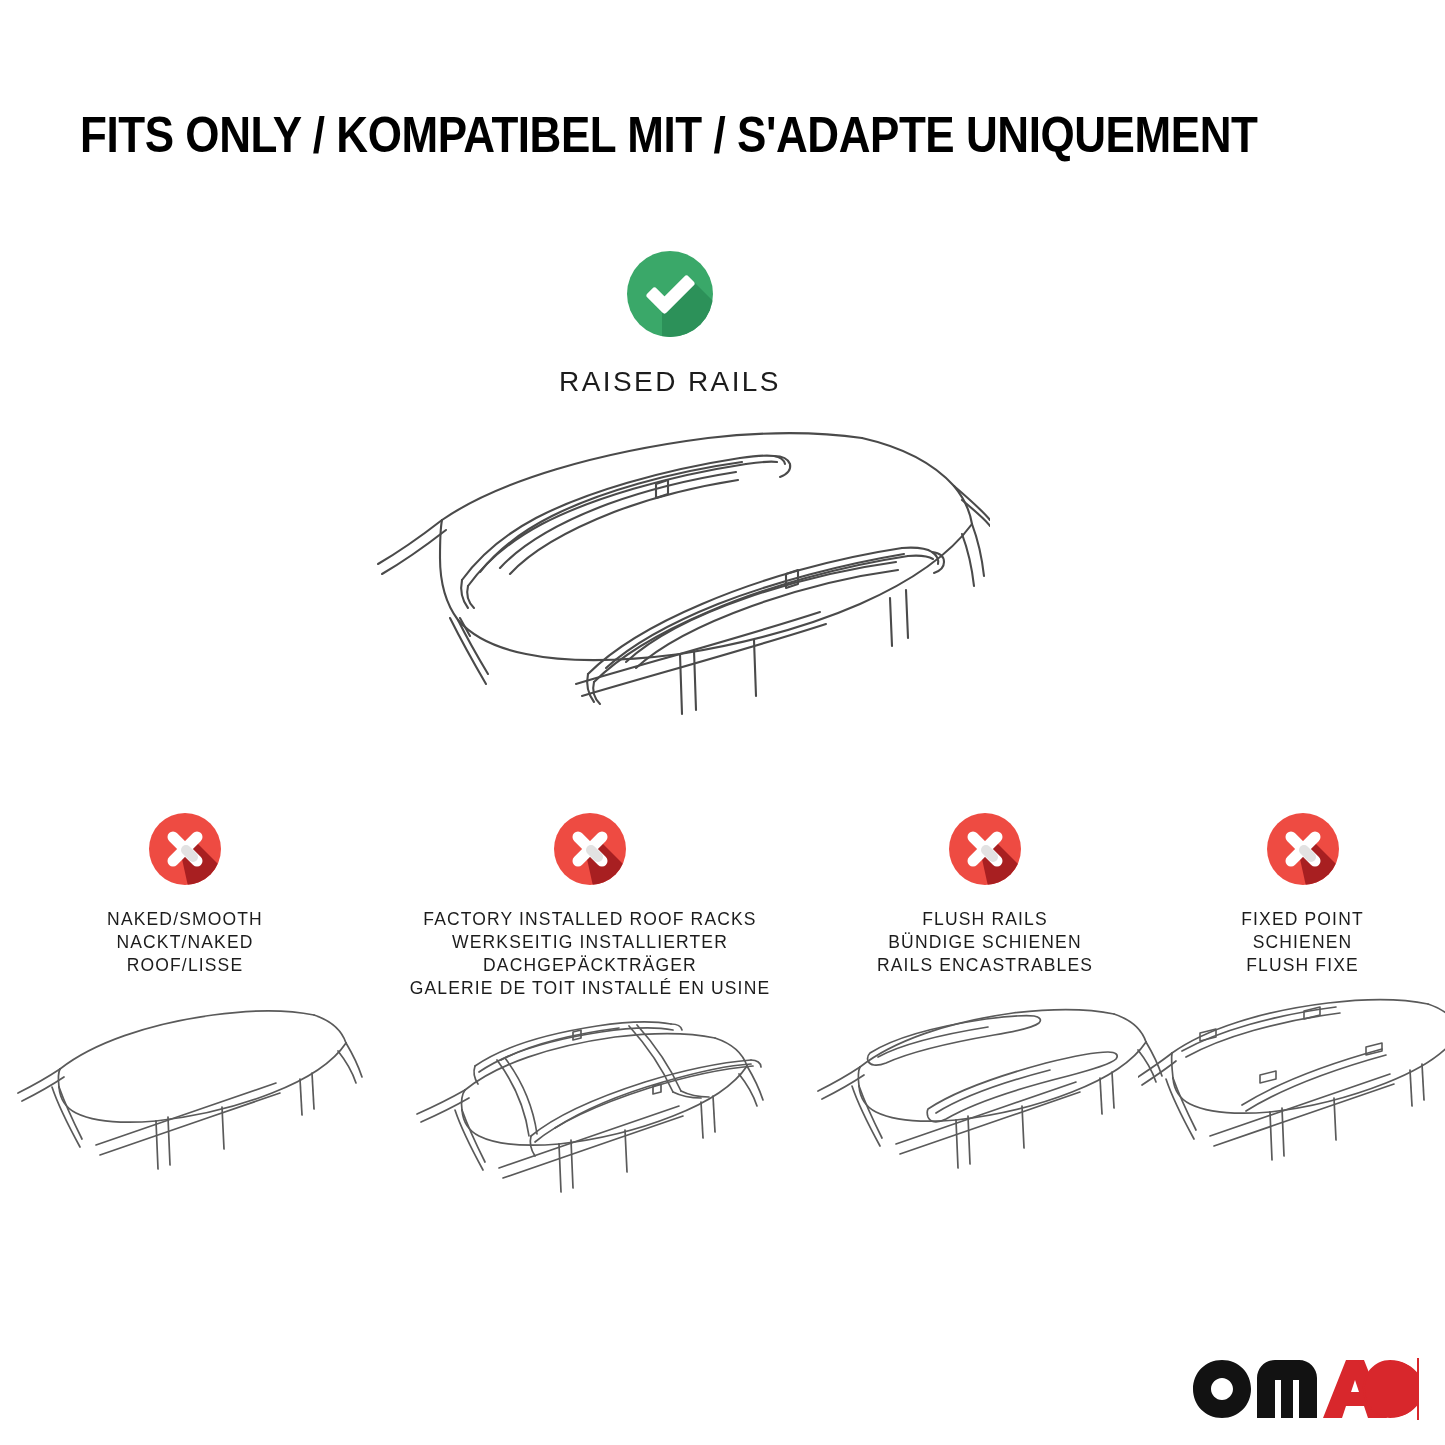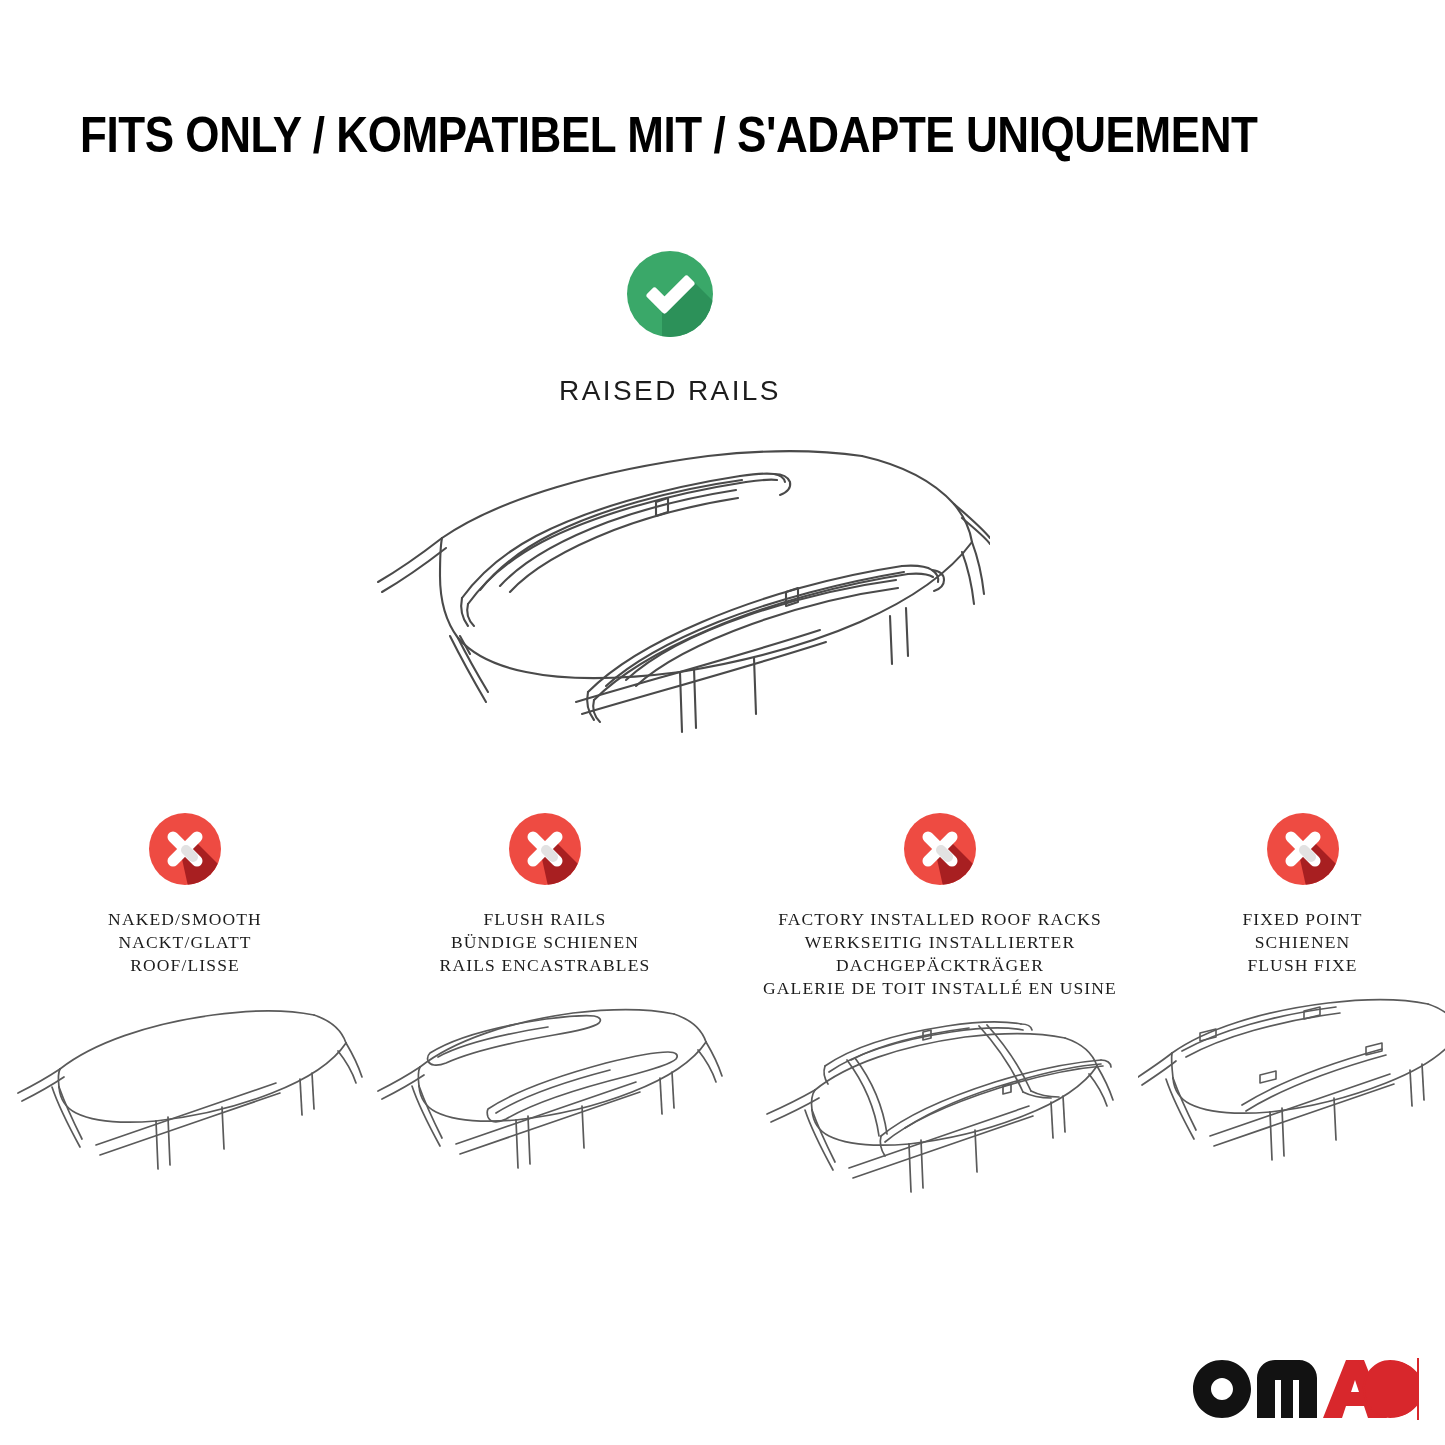--- a/index.html
+++ b/index.html
@@ -33,21 +33,20 @@
 
   
   .approved-block {
     position: absolute;
     left: 0;
     top: 250px;
     width: 1340px;
     display: flex;
     flex-direction: column;
     align-items: center;
-    gap: 9px;
   }
   .check-badge {
     width: 88px;
     height: 88px;
     position: relative;
   }
   .approved-caption {
     margin-top: 26px;
     text-align: center;
     font-size: 28px;
@@ -89,21 +88,20 @@
   }
   .reject-caption {
     margin-top: 22px;
     text-align: center;
     font-size: 17.5px;
     line-height: 23px;
     letter-spacing: 1.15px;
     font-weight: 400;
     color: #1c1c1c;
     white-space: nowrap;
-    font-family: Liberation Serif, serif;
   }
   .reject-art {
     margin-top: 14px;
     width: 355px;
     height: 215px;
   }
   .reject-col.c1 .reject-art { width: 370px; }
   .reject-col.c3 .reject-art { width: 330px; }
 
   
@@ -231,21 +229,21 @@
         </g>
         <g stroke-linecap="round" stroke-linejoin="round">
           <path d="M25 25 L49 49" stroke="#ffffff" stroke-width="11"></path>
           <path d="M49 25 L25 49" stroke="#ffffff" stroke-width="11"></path>
           <path d="M38 38 L45 45" stroke="#e2e2e2" stroke-width="10"></path>
         </g>
       </svg>
     </div>
     <div class="reject-caption">
       <div>NAKED/SMOOTH</div>
-      <div>NACKT/GLATT</div>
+      <div>NACKT/NAKED</div>
       <div>ROOF/LISSE</div>
     </div>
     <div class="reject-art">
       <svg viewBox="0 0 355 215" width="355" height="215" aria-hidden="true">
         <g fill="none" stroke="#5a5a5a" stroke-width="1.7" stroke-linecap="round" stroke-linejoin="round">
           <path d="M52 78 C85 52 140 33 205 24 C248 18 282 19 306 24"></path>
           <path d="M306 24 C324 30 334 40 338 52"></path>
           <path d="M338 52 C326 70 300 88 264 102 C226 117 184 126 148 130"></path>
           <path d="M148 130 C112 133 84 130 68 122 C58 117 52 108 51 96"></path>
           <path d="M51 96 C50 88 50 82 52 78"></path>
@@ -260,20 +258,94 @@
           <path d="M214 116 L216 158"></path>
           <path d="M292 88 L294 124"></path>
           <path d="M304 82 L306 118"></path>
           <path d="M88 154 C140 136 210 112 268 92"></path>
           <path d="M92 164 C144 146 214 122 272 102"></path>
         </g>
       </svg>
     </div>
   </div>
 
+  <div class="reject-col c1">
+    <div class="cross-badge">
+      <svg viewBox="0 0 74 74" width="74" height="74" aria-hidden="true">
+        <defs>
+          <clipPath id="clipX2">
+              <circle cx="37" cy="37" r="36"></circle>
+            </clipPath>
+        </defs>
+        <circle cx="37" cy="37" r="36" fill="#ee4b42"></circle>
+        <g clip-path="url(#clipX2)">
+          <path d="M32 38 L44 26 L74 56 L74 74 L40 74 Z" fill="#a81f21"></path>
+        </g>
+        <g stroke-linecap="round" stroke-linejoin="round">
+          <path d="M25 25 L49 49" stroke="#ffffff" stroke-width="11"></path>
+          <path d="M49 25 L25 49" stroke="#ffffff" stroke-width="11"></path>
+          <path d="M38 38 L45 45" stroke="#e2e2e2" stroke-width="10"></path>
+        </g>
+      </svg>
+    </div>
+    <div class="reject-caption">
+      <div>FACTORY INSTALLED ROOF RACKS</div>
+      <div>WERKSEITIG INSTALLIERTER</div>
+      <div>DACHGEPÄCKTRÄGER</div>
+      <div>GALERIE DE TOIT INSTALLÉ EN USINE</div>
+    </div>
+    <div class="reject-art">
+      <svg viewBox="0 0 370 215" width="370" height="215" aria-hidden="true">
+        <g fill="none" stroke="#5a5a5a" stroke-width="1.7" stroke-linecap="round" stroke-linejoin="round">
+
+          <path d="M60 76 C92 50 146 32 210 23 C252 18 286 19 310 24"></path>
+          <path d="M310 24 C328 30 338 40 342 52"></path>
+          <path d="M342 52 C330 70 304 88 268 102 C230 117 190 126 154 130"></path>
+          <path d="M154 130 C118 133 90 130 74 122 C64 117 58 108 57 96"></path>
+          <path d="M57 96 C56 88 57 80 60 76"></path>
+          <path d="M60 76 C46 84 30 92 12 100"></path>
+          <path d="M64 84 C50 92 34 100 16 108"></path>
+          <path d="M57 96 C62 110 70 128 80 148"></path>
+          <path d="M50 96 C56 114 66 134 78 156"></path>
+          <path d="M342 52 C348 62 354 74 358 86"></path>
+          <path d="M334 60 C342 70 348 80 352 92"></path>
+          <path d="M154 130 L156 178"></path>
+          <path d="M166 126 L168 174"></path>
+          <path d="M220 116 L222 158"></path>
+          <path d="M296 88 L298 124"></path>
+          <path d="M308 82 L310 118"></path>
+          <path d="M94 154 C146 136 216 112 274 92"></path>
+          <path d="M98 164 C150 146 220 122 278 102"></path>
+
+          <path d="M70 52 C96 34 140 20 192 12 C224 7 250 7 266 10"></path>
+          <path d="M74 58 C100 40 144 26 196 18 C228 13 252 13 268 16"></path>
+          <path d="M96 46 C126 30 168 20 214 14"></path>
+          <path d="M266 10 C272 10 276 12 277 16"></path>
+          <path d="M70 52 C68 58 69 64 73 70"></path>
+          <path d="M168 18 L168 26 M176 16 L176 24 M168 18 L176 16 M168 26 L176 24"></path>
+
+          <path d="M126 122 C150 102 190 84 240 68 C282 55 322 48 346 46"></path>
+          <path d="M130 128 C154 108 194 90 244 74 C286 61 324 54 348 52"></path>
+          <path d="M150 114 C178 96 216 80 258 68 C296 57 328 51 346 50"></path>
+          <path d="M126 122 C124 130 126 136 130 142"></path>
+          <path d="M346 46 C352 46 356 49 356 53"></path>
+          <path d="M248 72 L248 80 M256 70 L256 78 M248 72 L256 70 M248 80 L256 78"></path>
+
+          <path d="M92 46 C110 70 120 94 124 122"></path>
+          <path d="M100 44 C118 68 128 92 132 120"></path>
+
+          <path d="M224 12 C244 34 258 56 268 78"></path>
+          <path d="M232 11 C252 33 266 55 276 77"></path>
+          <path d="M268 78 C276 82 286 84 296 84"></path>
+          <path d="M276 77 C284 81 294 83 304 83"></path>
+        </g>
+      </svg>
+    </div>
+  </div>
+
   <div class="reject-col c2">
     <div class="cross-badge">
       <svg viewBox="0 0 74 74" width="74" height="74" aria-hidden="true">
         <defs>
           <clipPath id="clipX3">
               <circle cx="37" cy="37" r="36"></circle>
             </clipPath>
         </defs>
         <circle cx="37" cy="37" r="36" fill="#ee4b42"></circle>
         <g clip-path="url(#clipX3)">
@@ -320,94 +392,20 @@
 
           <path d="M120 118 C144 102 186 86 238 72 C266 65 288 61 300 61
                    C308 61 311 64 308 68 C303 73 286 78 260 85
                    C208 98 162 114 138 128 C128 133 122 131 120 126 C119 123 119 120 120 118 Z"></path>
           <path d="M128 122 C152 107 192 92 242 79"></path>
         </g>
       </svg>
     </div>
   </div>
 
-  <div class="reject-col c1">
-    <div class="cross-badge">
-      <svg viewBox="0 0 74 74" width="74" height="74" aria-hidden="true">
-        <defs>
-          <clipPath id="clipX2">
-              <circle cx="37" cy="37" r="36"></circle>
-            </clipPath>
-        </defs>
-        <circle cx="37" cy="37" r="36" fill="#ee4b42"></circle>
-        <g clip-path="url(#clipX2)">
-          <path d="M32 38 L44 26 L74 56 L74 74 L40 74 Z" fill="#a81f21"></path>
-        </g>
-        <g stroke-linecap="round" stroke-linejoin="round">
-          <path d="M25 25 L49 49" stroke="#ffffff" stroke-width="11"></path>
-          <path d="M49 25 L25 49" stroke="#ffffff" stroke-width="11"></path>
-          <path d="M38 38 L45 45" stroke="#e2e2e2" stroke-width="10"></path>
-        </g>
-      </svg>
-    </div>
-    <div class="reject-caption">
-      <div>FACTORY INSTALLED ROOF RACKS</div>
-      <div>WERKSEITIG INSTALLIERTER</div>
-      <div>DACHGEPÄCKTRÄGER</div>
-      <div>GALERIE DE TOIT INSTALLÉ EN USINE</div>
-    </div>
-    <div class="reject-art">
-      <svg viewBox="0 0 370 215" width="370" height="215" aria-hidden="true">
-        <g fill="none" stroke="#5a5a5a" stroke-width="1.7" stroke-linecap="round" stroke-linejoin="round">
-
-          <path d="M60 76 C92 50 146 32 210 23 C252 18 286 19 310 24"></path>
-          <path d="M310 24 C328 30 338 40 342 52"></path>
-          <path d="M342 52 C330 70 304 88 268 102 C230 117 190 126 154 130"></path>
-          <path d="M154 130 C118 133 90 130 74 122 C64 117 58 108 57 96"></path>
-          <path d="M57 96 C56 88 57 80 60 76"></path>
-          <path d="M60 76 C46 84 30 92 12 100"></path>
-          <path d="M64 84 C50 92 34 100 16 108"></path>
-          <path d="M57 96 C62 110 70 128 80 148"></path>
-          <path d="M50 96 C56 114 66 134 78 156"></path>
-          <path d="M342 52 C348 62 354 74 358 86"></path>
-          <path d="M334 60 C342 70 348 80 352 92"></path>
-          <path d="M154 130 L156 178"></path>
-          <path d="M166 126 L168 174"></path>
-          <path d="M220 116 L222 158"></path>
-          <path d="M296 88 L298 124"></path>
-          <path d="M308 82 L310 118"></path>
-          <path d="M94 154 C146 136 216 112 274 92"></path>
-          <path d="M98 164 C150 146 220 122 278 102"></path>
-
-          <path d="M70 52 C96 34 140 20 192 12 C224 7 250 7 266 10"></path>
-          <path d="M74 58 C100 40 144 26 196 18 C228 13 252 13 268 16"></path>
-          <path d="M96 46 C126 30 168 20 214 14"></path>
-          <path d="M266 10 C272 10 276 12 277 16"></path>
-          <path d="M70 52 C68 58 69 64 73 70"></path>
-          <path d="M168 18 L168 26 M176 16 L176 24 M168 18 L176 16 M168 26 L176 24"></path>
-
-          <path d="M126 122 C150 102 190 84 240 68 C282 55 322 48 346 46"></path>
-          <path d="M130 128 C154 108 194 90 244 74 C286 61 324 54 348 52"></path>
-          <path d="M150 114 C178 96 216 80 258 68 C296 57 328 51 346 50"></path>
-          <path d="M126 122 C124 130 126 136 130 142"></path>
-          <path d="M346 46 C352 46 356 49 356 53"></path>
-          <path d="M248 72 L248 80 M256 70 L256 78 M248 72 L256 70 M248 80 L256 78"></path>
-
-          <path d="M92 46 C110 70 120 94 124 122"></path>
-          <path d="M100 44 C118 68 128 92 132 120"></path>
-
-          <path d="M224 12 C244 34 258 56 268 78"></path>
-          <path d="M232 11 C252 33 266 55 276 77"></path>
-          <path d="M268 78 C276 82 286 84 296 84"></path>
-          <path d="M276 77 C284 81 294 83 304 83"></path>
-        </g>
-      </svg>
-    </div>
-  </div>
-
   <div class="reject-col c3">
     <div class="cross-badge">
       <svg viewBox="0 0 74 74" width="74" height="74" aria-hidden="true">
         <defs>
           <clipPath id="clipX4">
               <circle cx="37" cy="37" r="36"></circle>
             </clipPath>
         </defs>
         <circle cx="37" cy="37" r="36" fill="#ee4b42"></circle>
         <g clip-path="url(#clipX4)">

